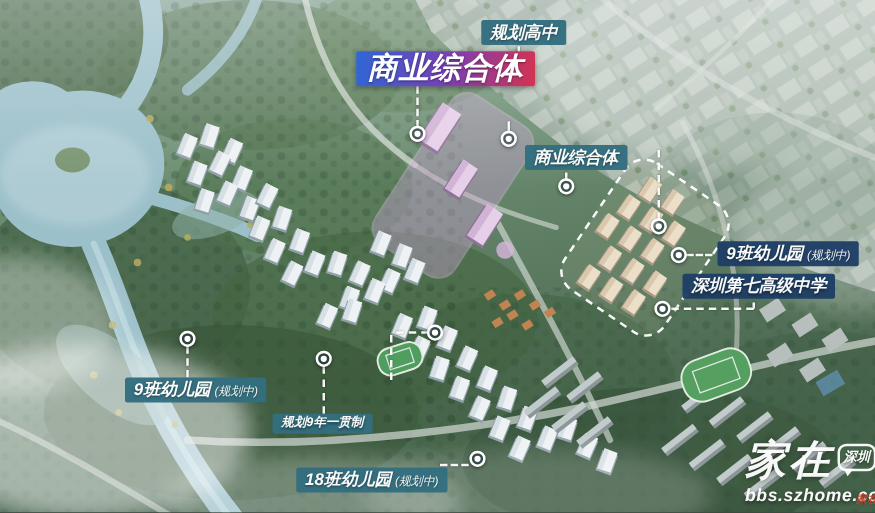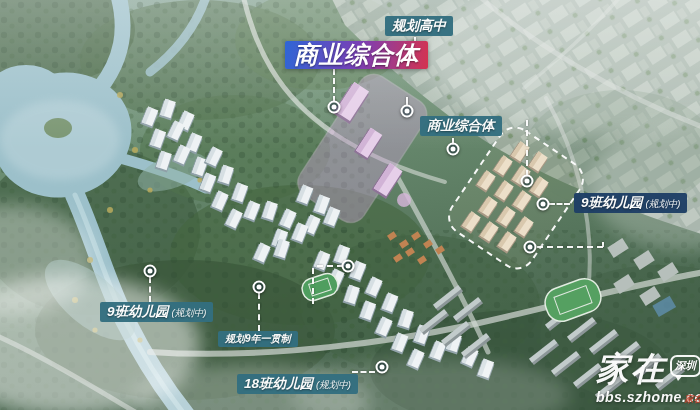--- a/index.html
+++ b/index.html
@@ -353,20 +353,23 @@
 
   <div class="map-label lbl-teal" style="left:420px;top:116px">
     <span>商业综合体</span>
   </div>
 
 
   <div class="map-label lbl-navy" style="left:574px;top:193px">
     <span>9班幼儿园</span><span class="suffix">(规划中)</span>
   </div>
 
+  <div class="map-label lbl-navy" style="left:546px;top:219px">
+    <span>深圳第七高级中学</span>
+  </div>
 
   <div class="map-label lbl-teal" style="left:100px;top:302px">
     <span>9班幼儿园</span><span class="suffix">(规划中)</span>
   </div>
 
 
   <div class="map-label lbl-teal" style="left:218px;top:331px;font-size:10px">
     <span>规划9年一贯制</span>
   </div>
 

